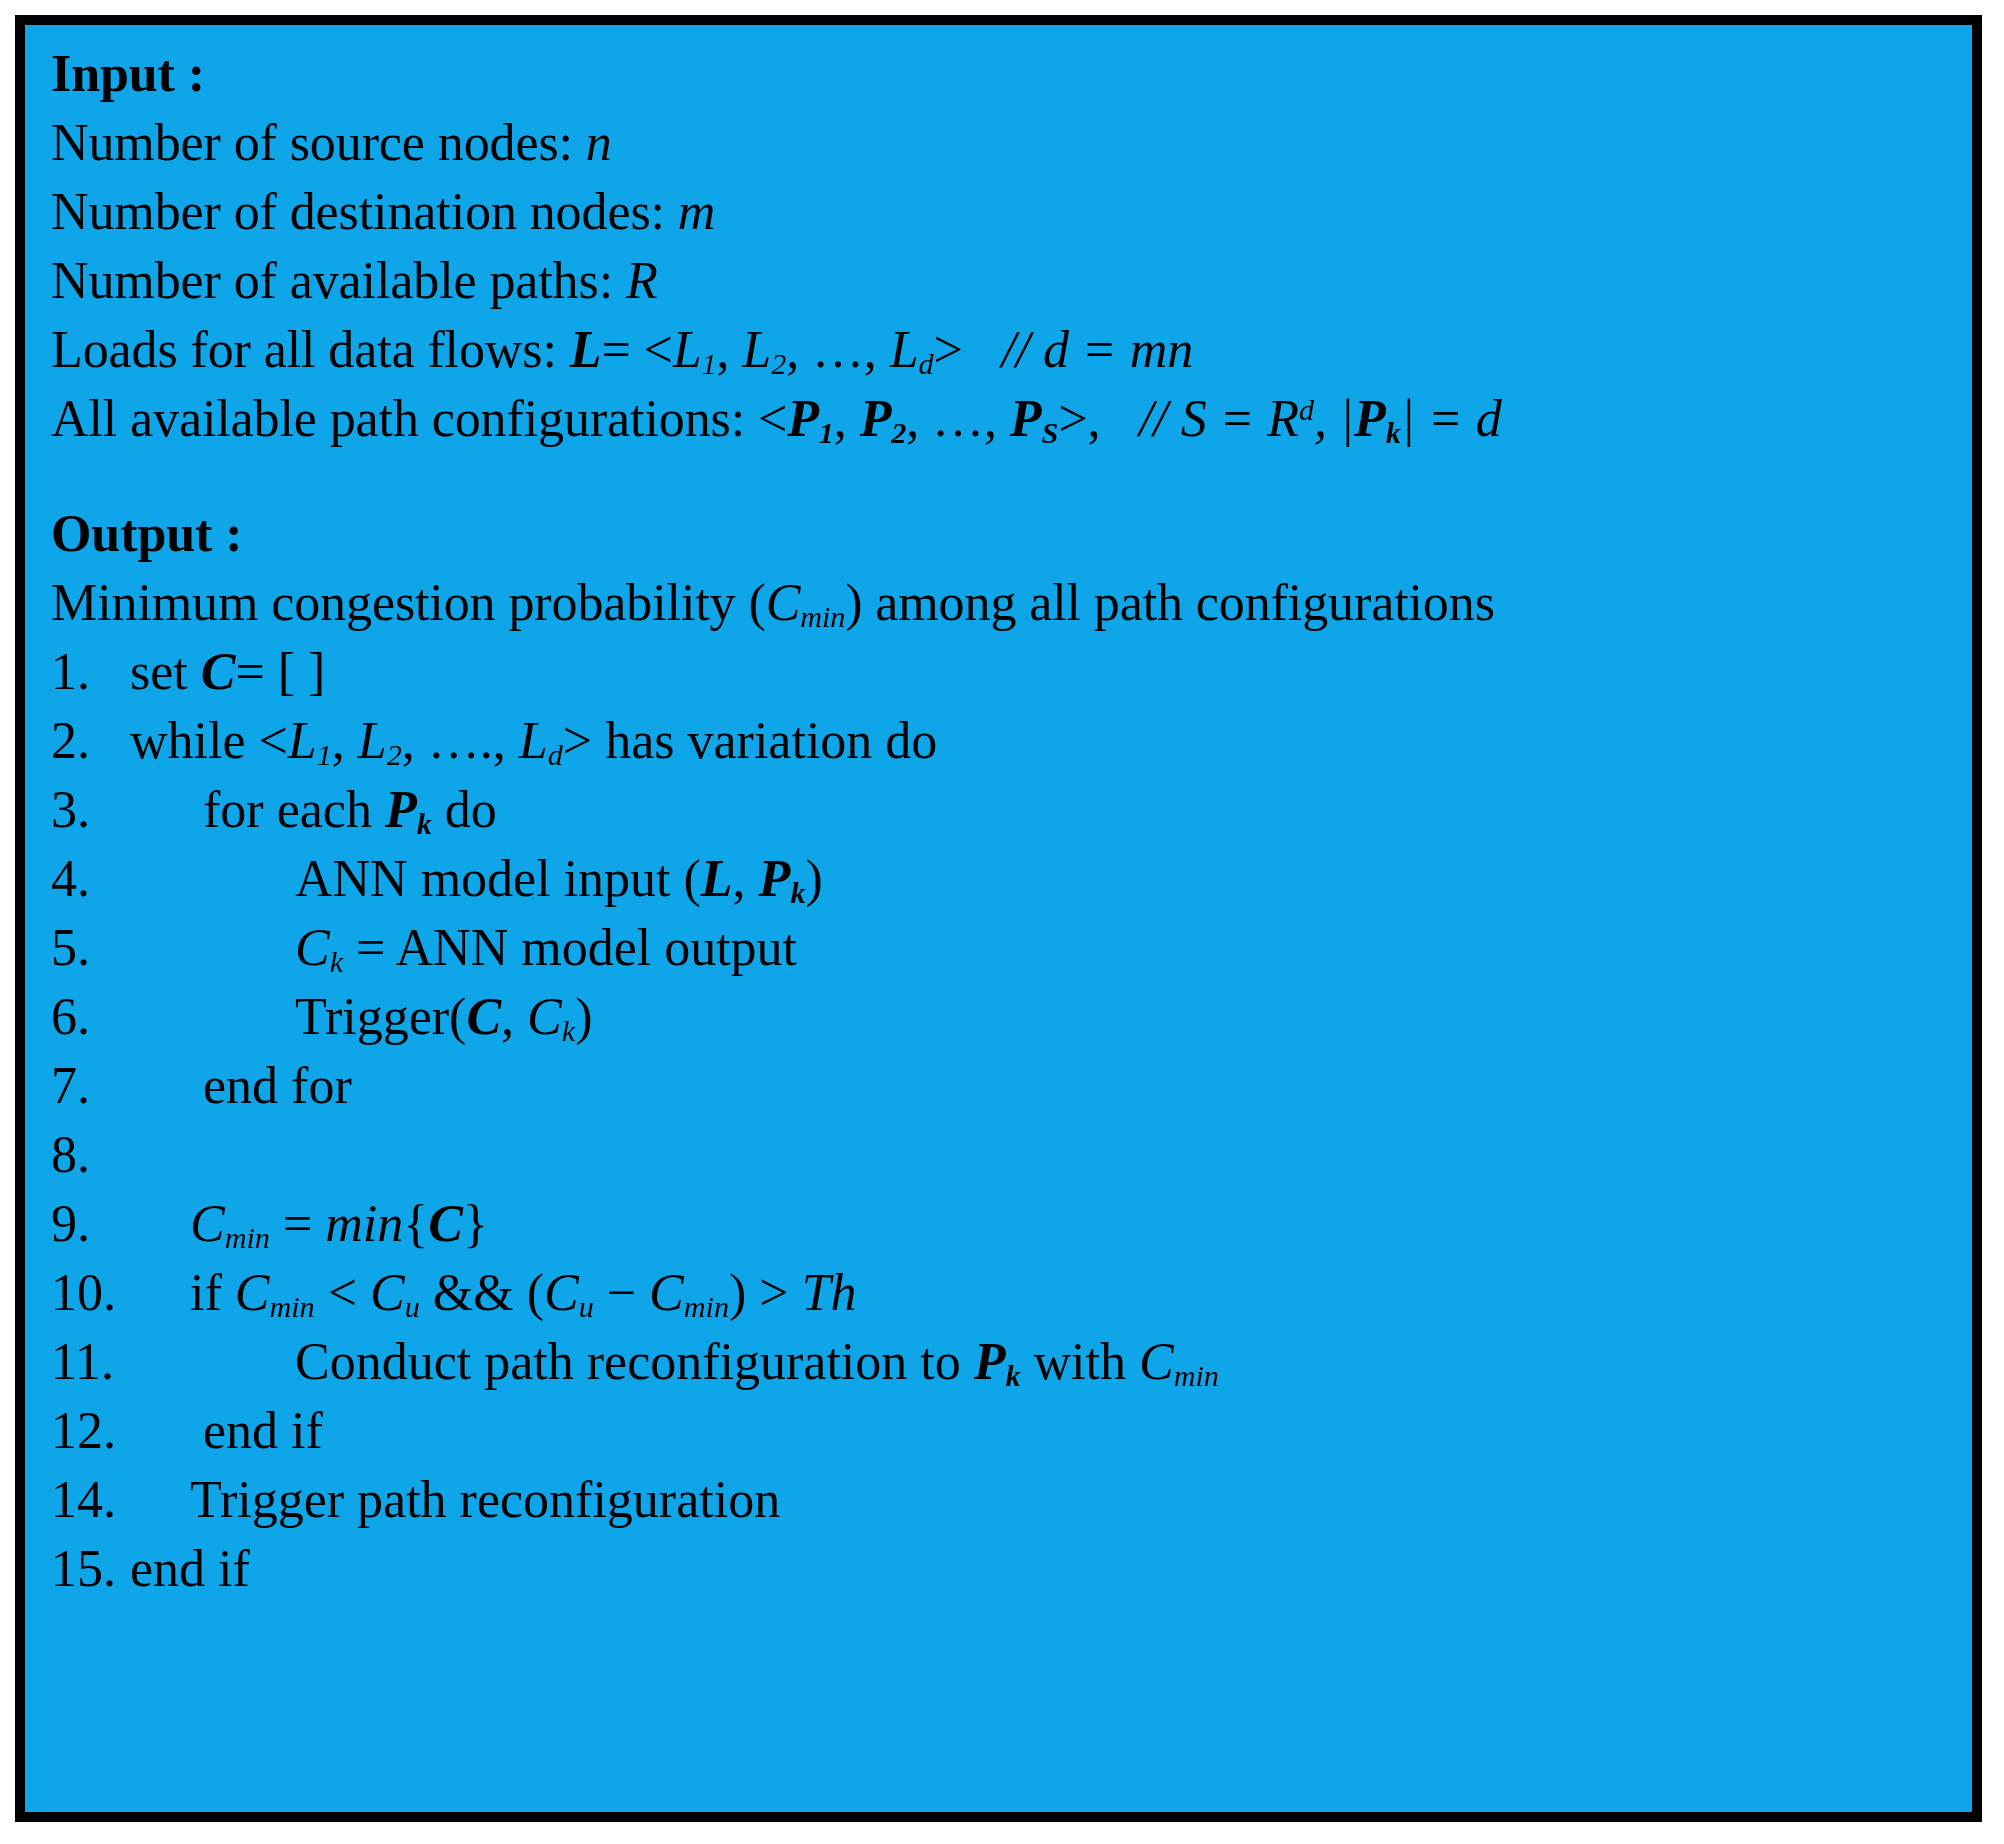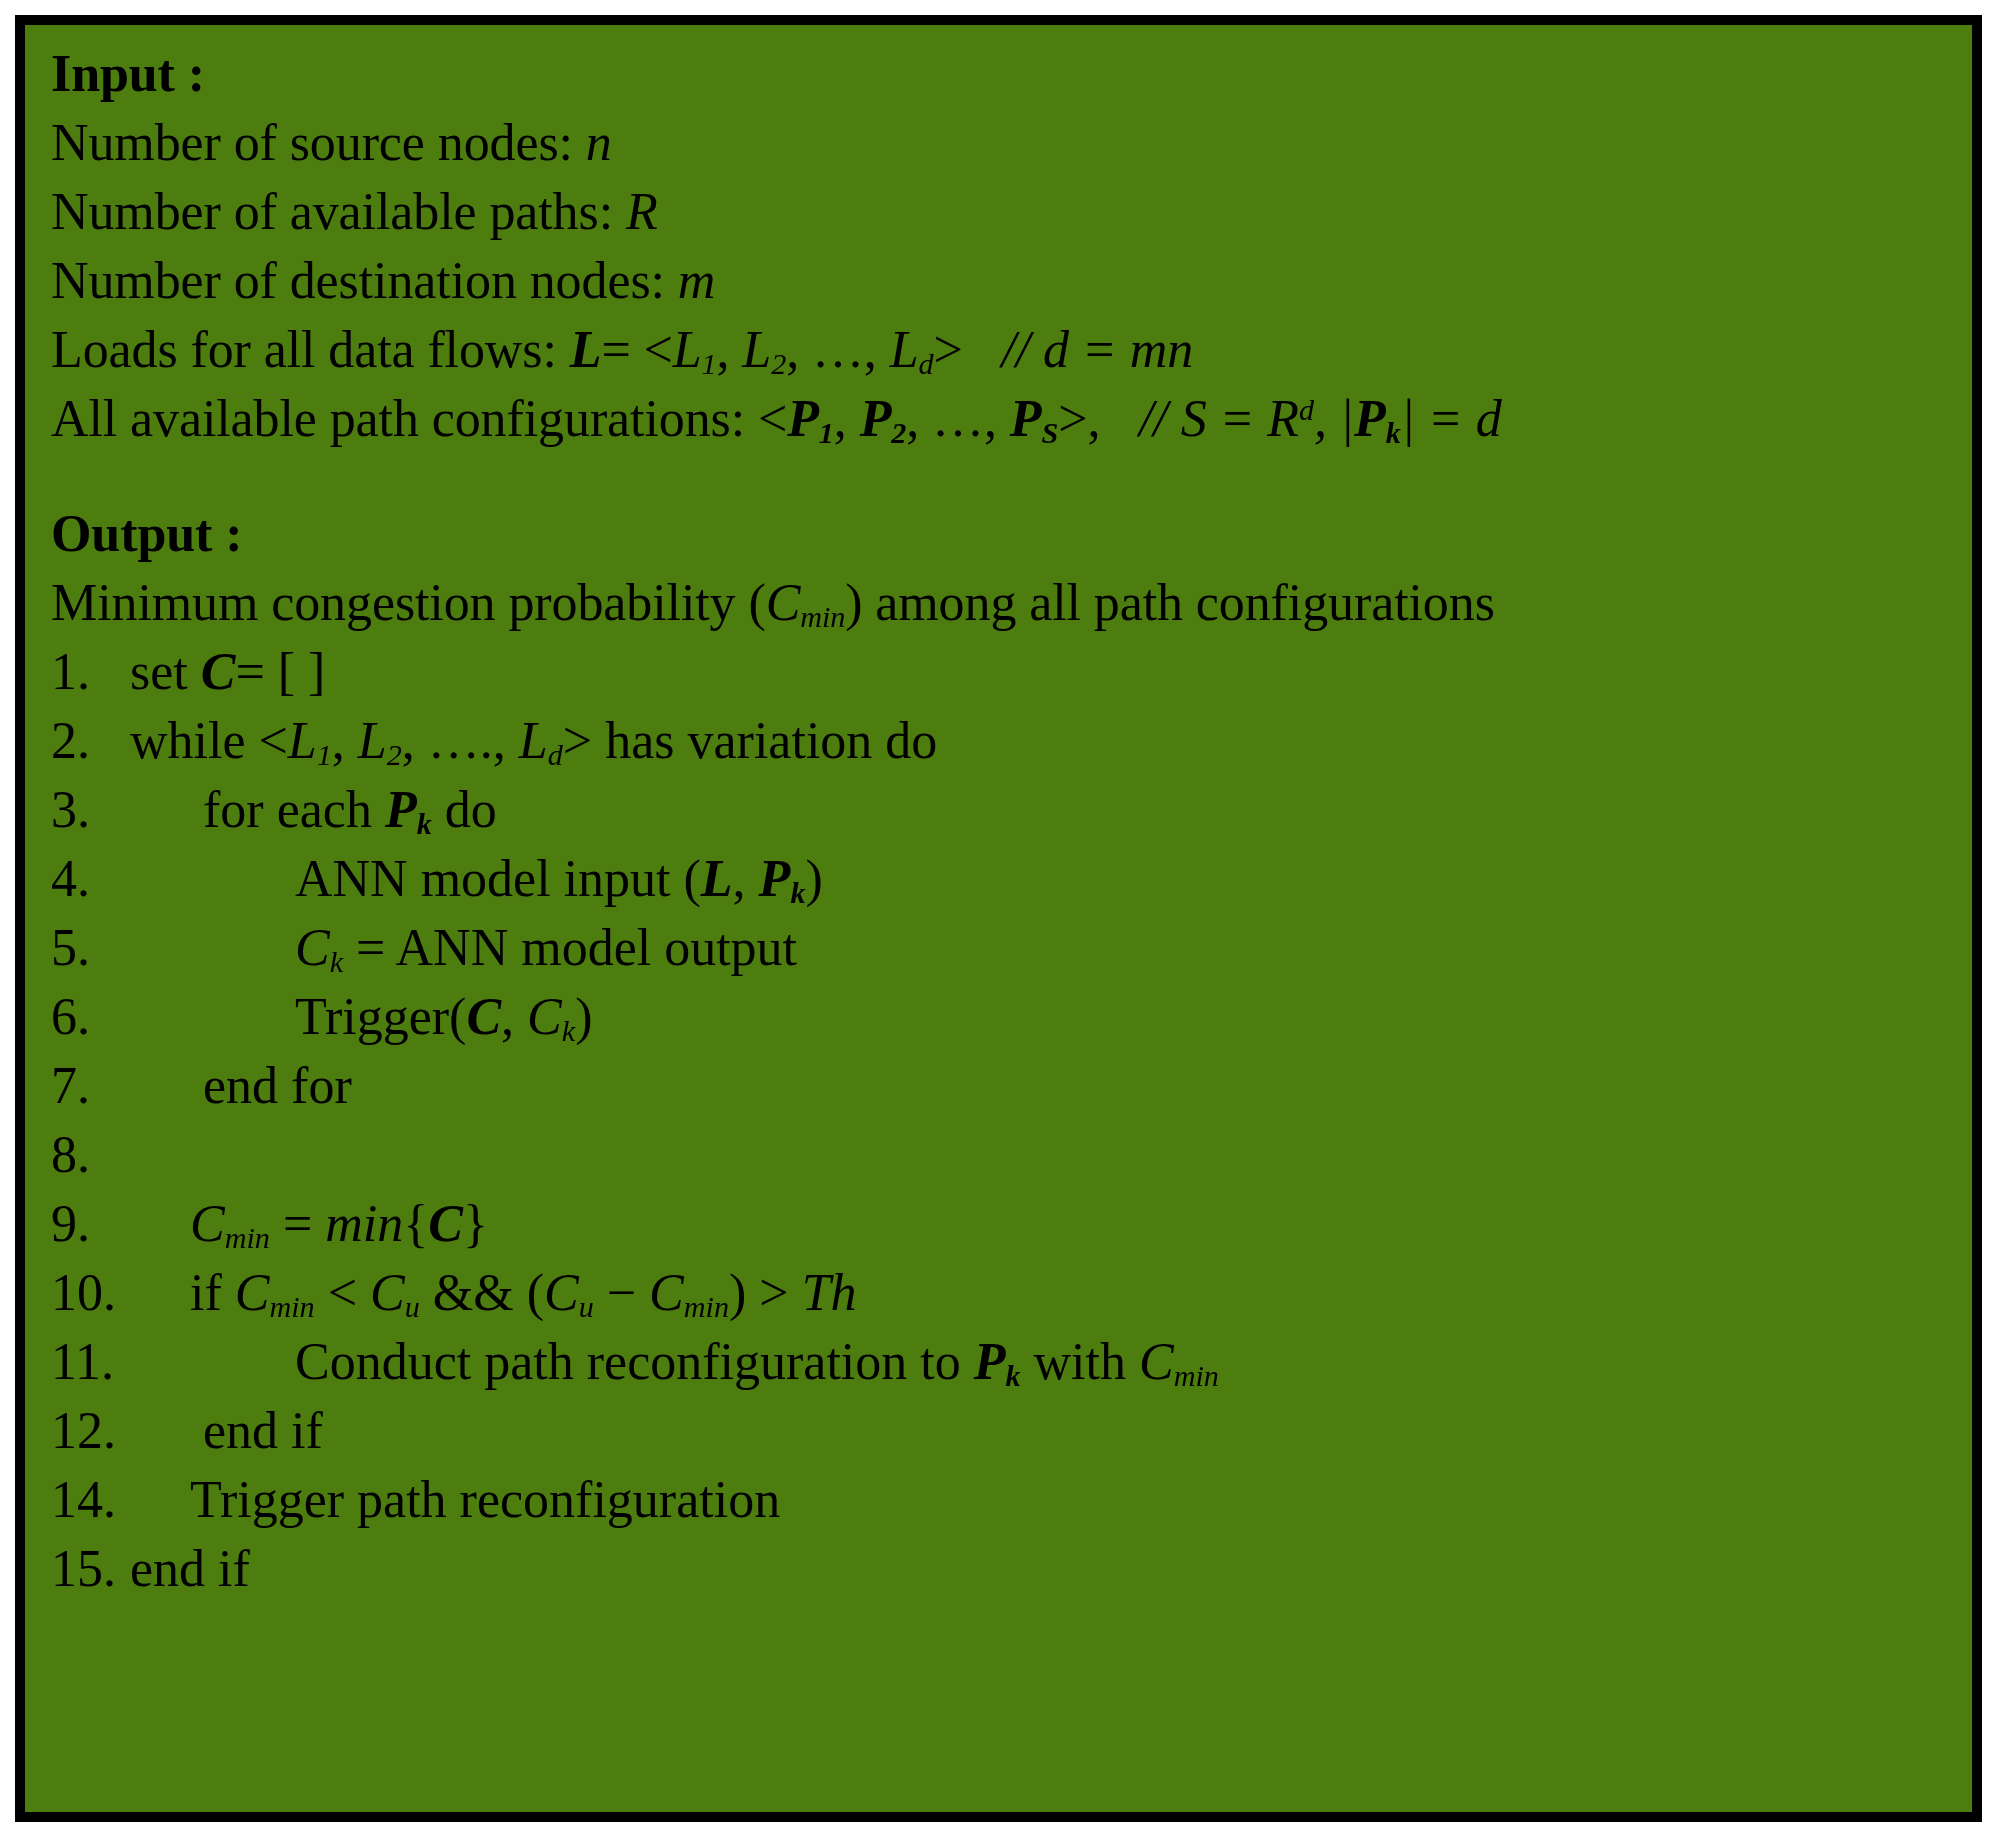--- a/index.html
+++ b/index.html
@@ -16,21 +16,21 @@
   }
 
   #algorithm-frame {
     position: absolute;
     left: 14.5px;
     top: 14.5px;
     width: 1967px;
     height: 1807px;
     border: 10px solid #000000;
     box-sizing: border-box;
-    background: #4d7c0f;
+    background: #0ea5e9;
   }
 
   #algorithm-body {
     padding: 14.5px 0 0 26.5px;
   }
 
   .line {
     display: block;
     font-size: 52px;
     line-height: 69px;
@@ -89,23 +89,23 @@
 </head>
 <body>
 
 <div id="algorithm-frame">
   <div id="algorithm-body">
 
     <div class="line heading">Input :</div>
 
     <div class="line"><span>Number of source nodes: </span><span class="it">n</span></div>
 
+    <div class="line"><span>Number of destination nodes: </span><span class="it">m</span></div>
+
     <div class="line"><span>Number of available paths: </span><span class="it">R</span></div>
-
-    <div class="line"><span>Number of destination nodes: </span><span class="it">m</span></div>
 
 
     <div class="line"><span>Loads for all data flows: </span><span class="bi">L</span><span>= &lt;</span><span class="it"><span>L</span><sub>1</sub></span><span>, </span><span class="it"><span>L</span><sub>2</sub></span><span>, …, </span><span class="it"><span>L</span><sub>d</sub></span><span>&gt;</span><span>&nbsp;&nbsp;&nbsp;</span><span class="it">// d = mn</span></div>
 
     <div class="line"><span>All available path configurations: &lt;</span><span class="bi"><span>P</span><sub>1</sub></span><span>, </span><span class="bi"><span>P</span><sub>2</sub></span><span>, …, </span><span class="bi"><span>P</span><sub>S</sub></span><span>&gt;,</span><span>&nbsp;&nbsp;&nbsp;</span><span class="it">//&nbsp;<span>S</span> = <span>R</span><sup>d</sup>, |<span class="bi"><span>P</span><sub>k</sub></span>| = <span>d</span></span></div>
 
     <div class="blank-line"></div>
 
     <div class="line heading">Output :</div>
 

